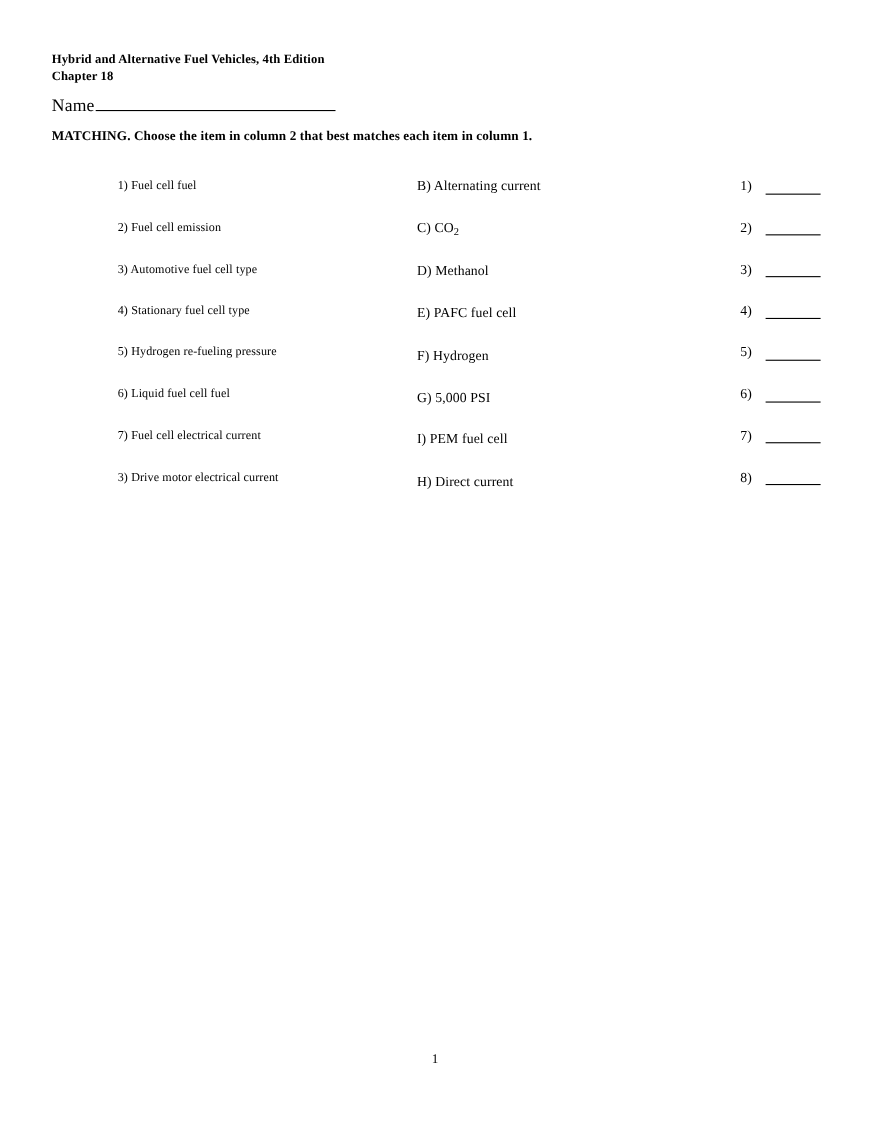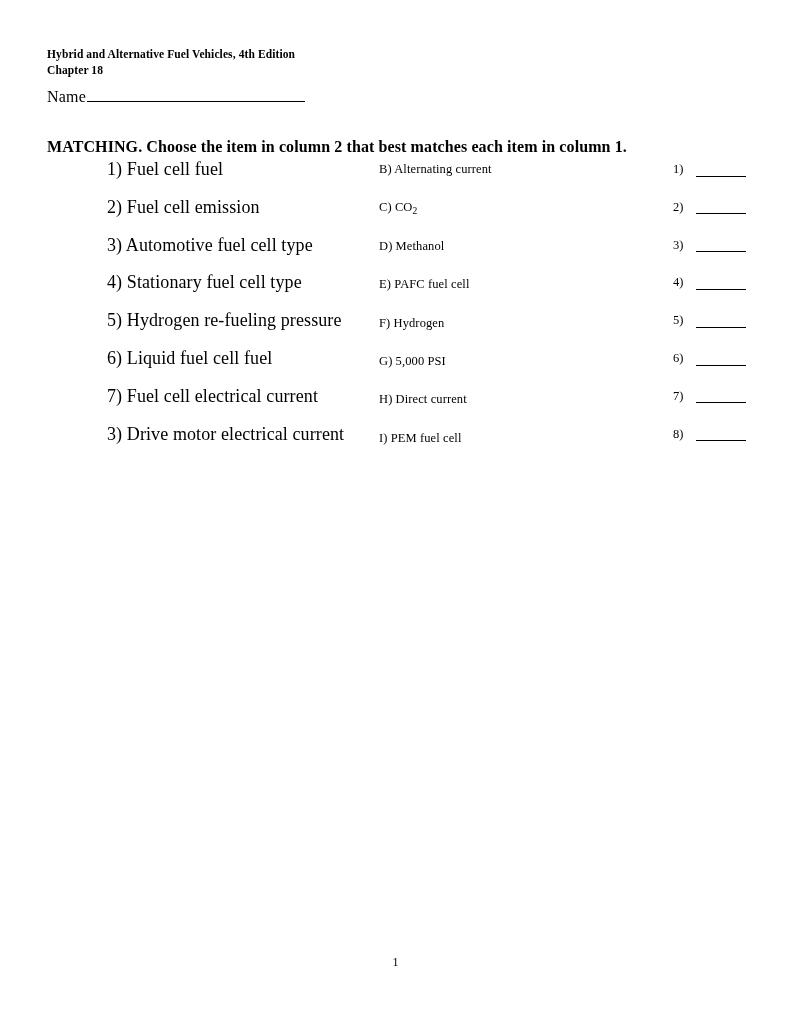--- a/index.html
+++ b/index.html
@@ -46,35 +46,35 @@
     width: 218px;
     border-bottom: 1px solid #000;
     height: 11px;
     vertical-align: baseline;
     margin-left: 1px;
   }
 
   .instructions {
     position: absolute;
     left: 47px;
-    top: 138px;
-    font-size: 16px;
+    top: 116px;
+    font-size: 12px;
     font-weight: bold;
     letter-spacing: 0.1px;
     white-space: nowrap;
   }
 
   .col1 {
     position: absolute;
     left: 107px;
     top: 162px;
     width: 280px;
   }
   .col1 .item {
-    font-size: 18px;
+    font-size: 11px;
     height: 37.8px;
     line-height: 14px;
     white-space: nowrap;
     letter-spacing: 0.1px;
   }
 
   .col2 {
     position: absolute;
     left: 379px;
     top: 162px;
@@ -153,22 +153,22 @@
     <div class="item">3) Drive motor electrical current</div>
   </div>
 
   <div class="col2">
     <div class="item"><span>B) Alternating current</span><sub></sub></div>
     <div class="item"><span>C) CO</span><sub>2</sub></div>
     <div class="item"><span>D) Methanol</span><sub></sub></div>
     <div class="item"><span>E) PAFC fuel cell</span><sub></sub></div>
     <div class="item"><span>F) Hydrogen</span><sub></sub></div>
     <div class="item"><span>G) 5,000 PSI</span><sub></sub></div>
+    <div class="item"><span>I) PEM fuel cell</span><sub></sub></div>
     <div class="item"><span>H) Direct current</span><sub></sub></div>
-    <div class="item"><span>I) PEM fuel cell</span><sub></sub></div>
   </div>
 
   <div class="answers">
     <div class="ans"><span class="num">1)</span><span class="blank"></span></div>
     <div class="ans"><span class="num">2)</span><span class="blank"></span></div>
     <div class="ans"><span class="num">3)</span><span class="blank"></span></div>
     <div class="ans"><span class="num">4)</span><span class="blank"></span></div>
     <div class="ans"><span class="num">5)</span><span class="blank"></span></div>
     <div class="ans"><span class="num">6)</span><span class="blank"></span></div>
     <div class="ans"><span class="num">7)</span><span class="blank"></span></div>

